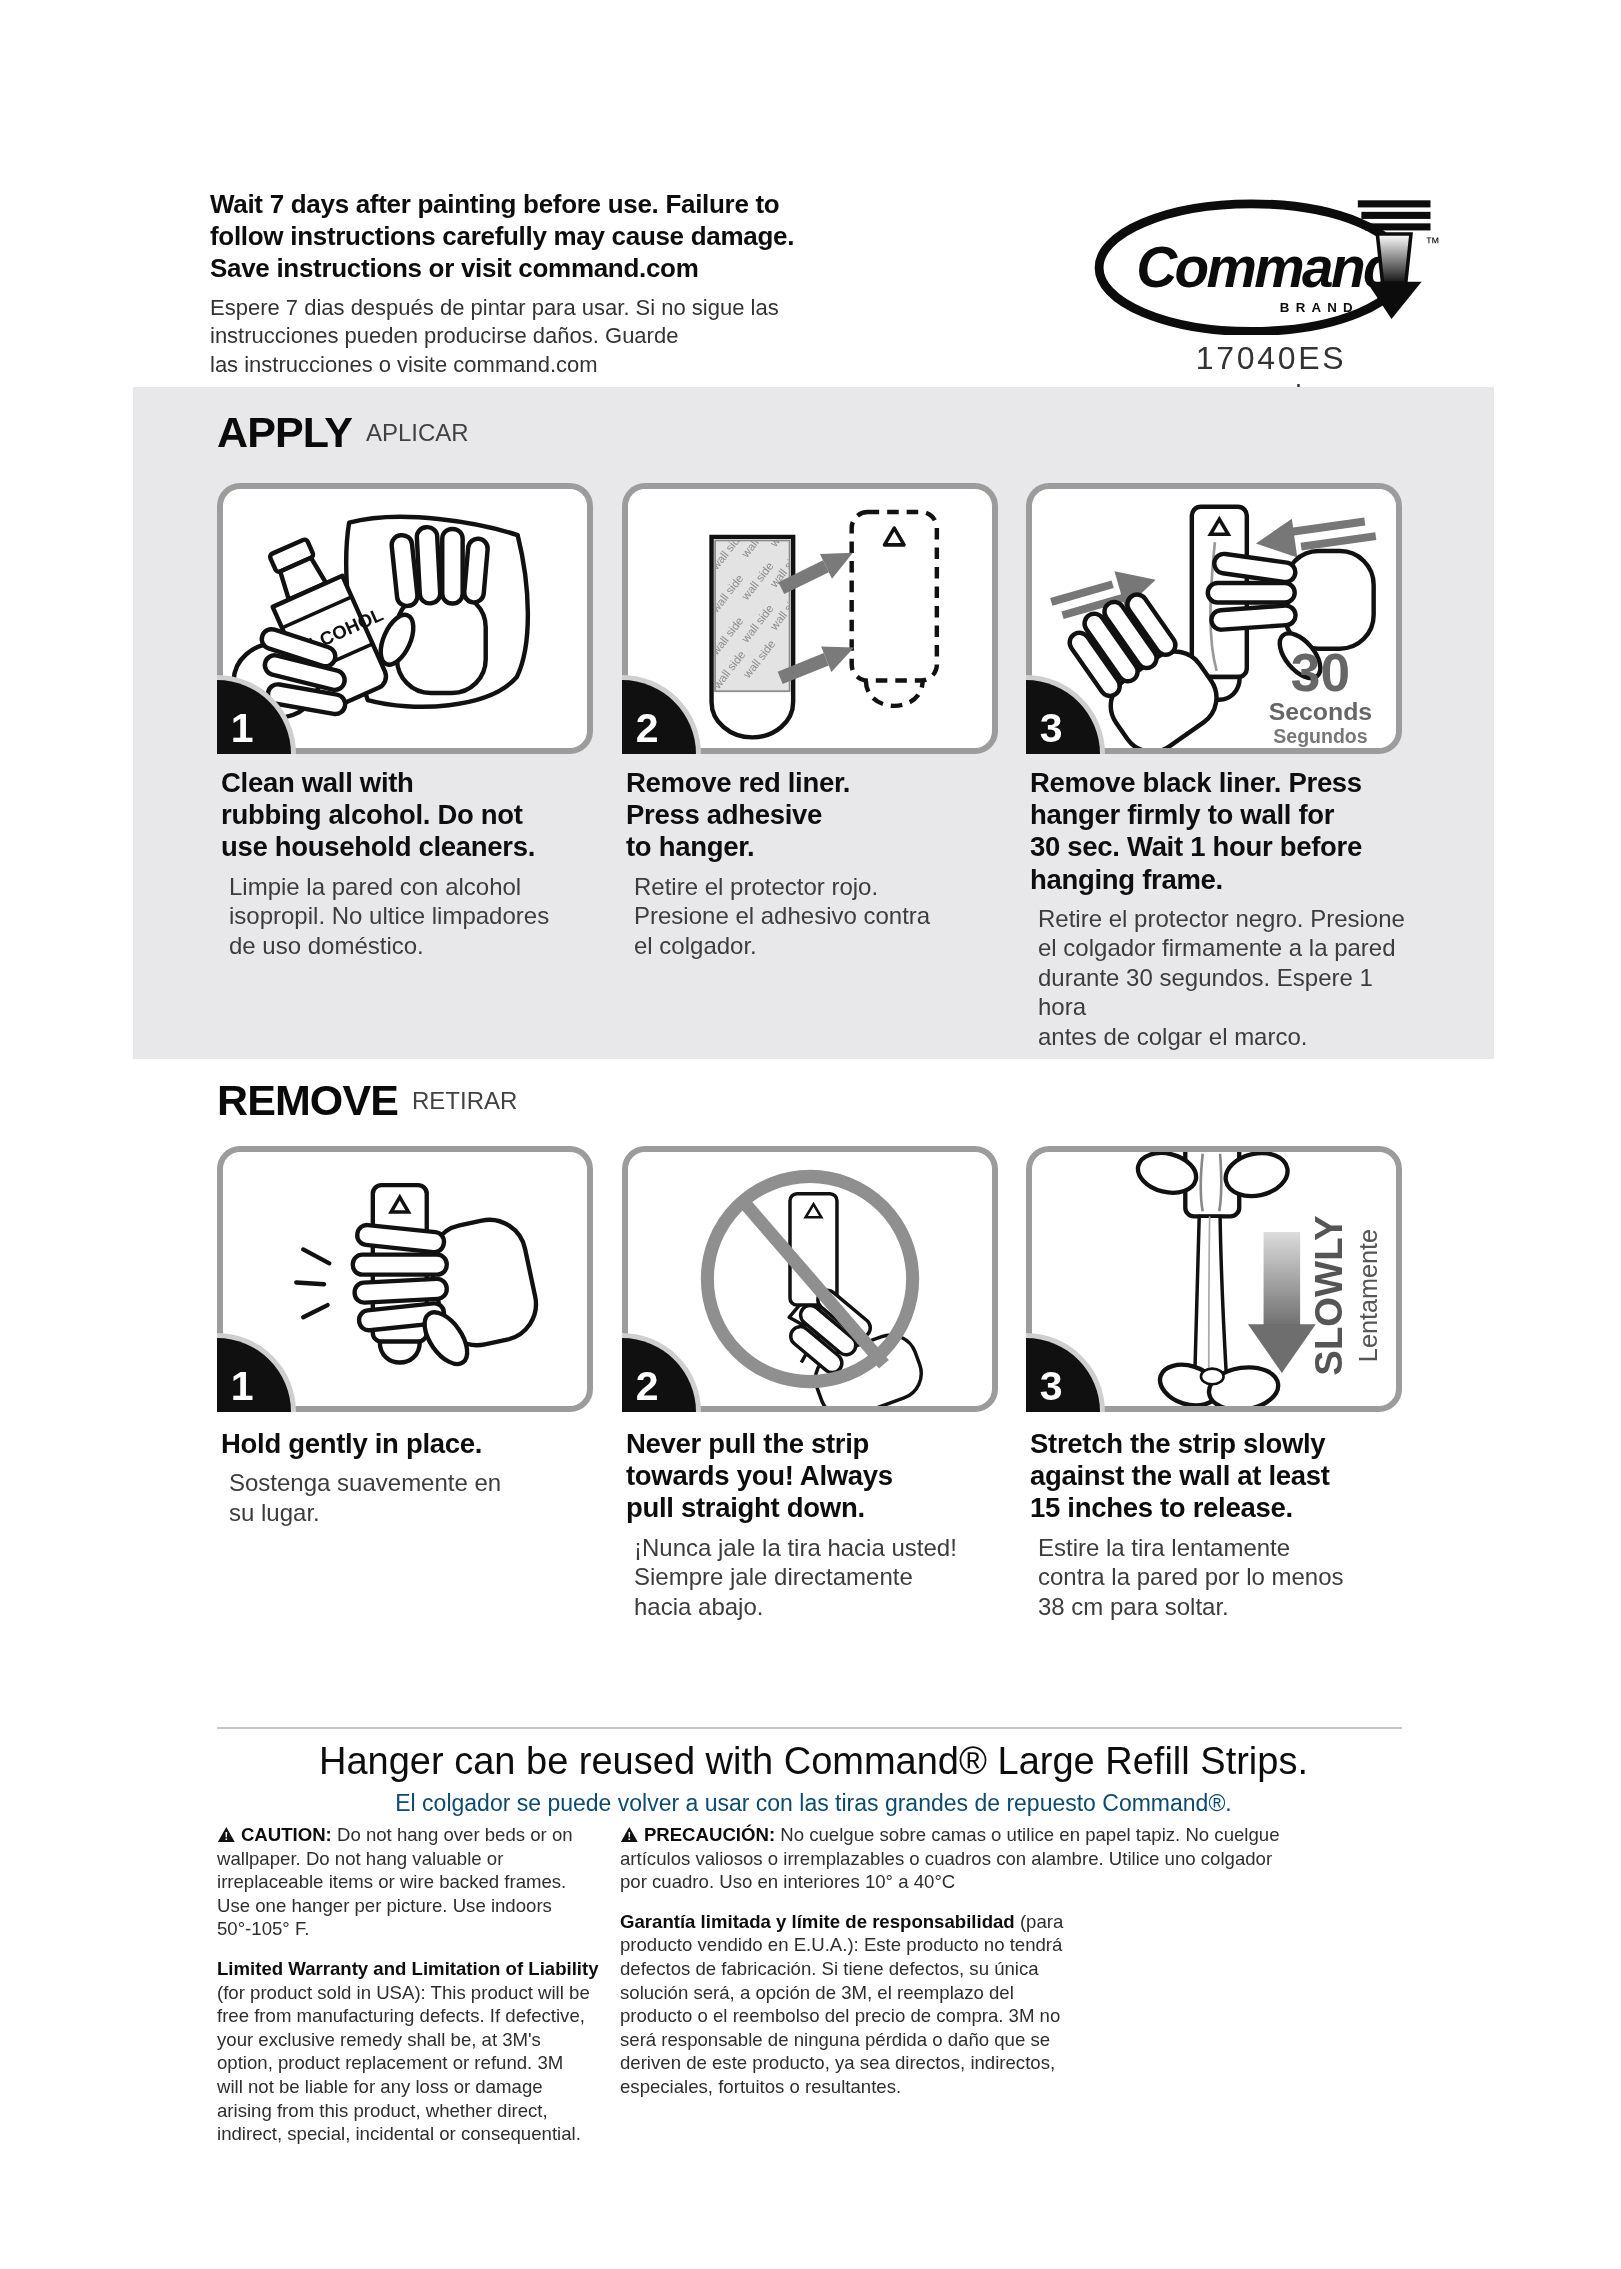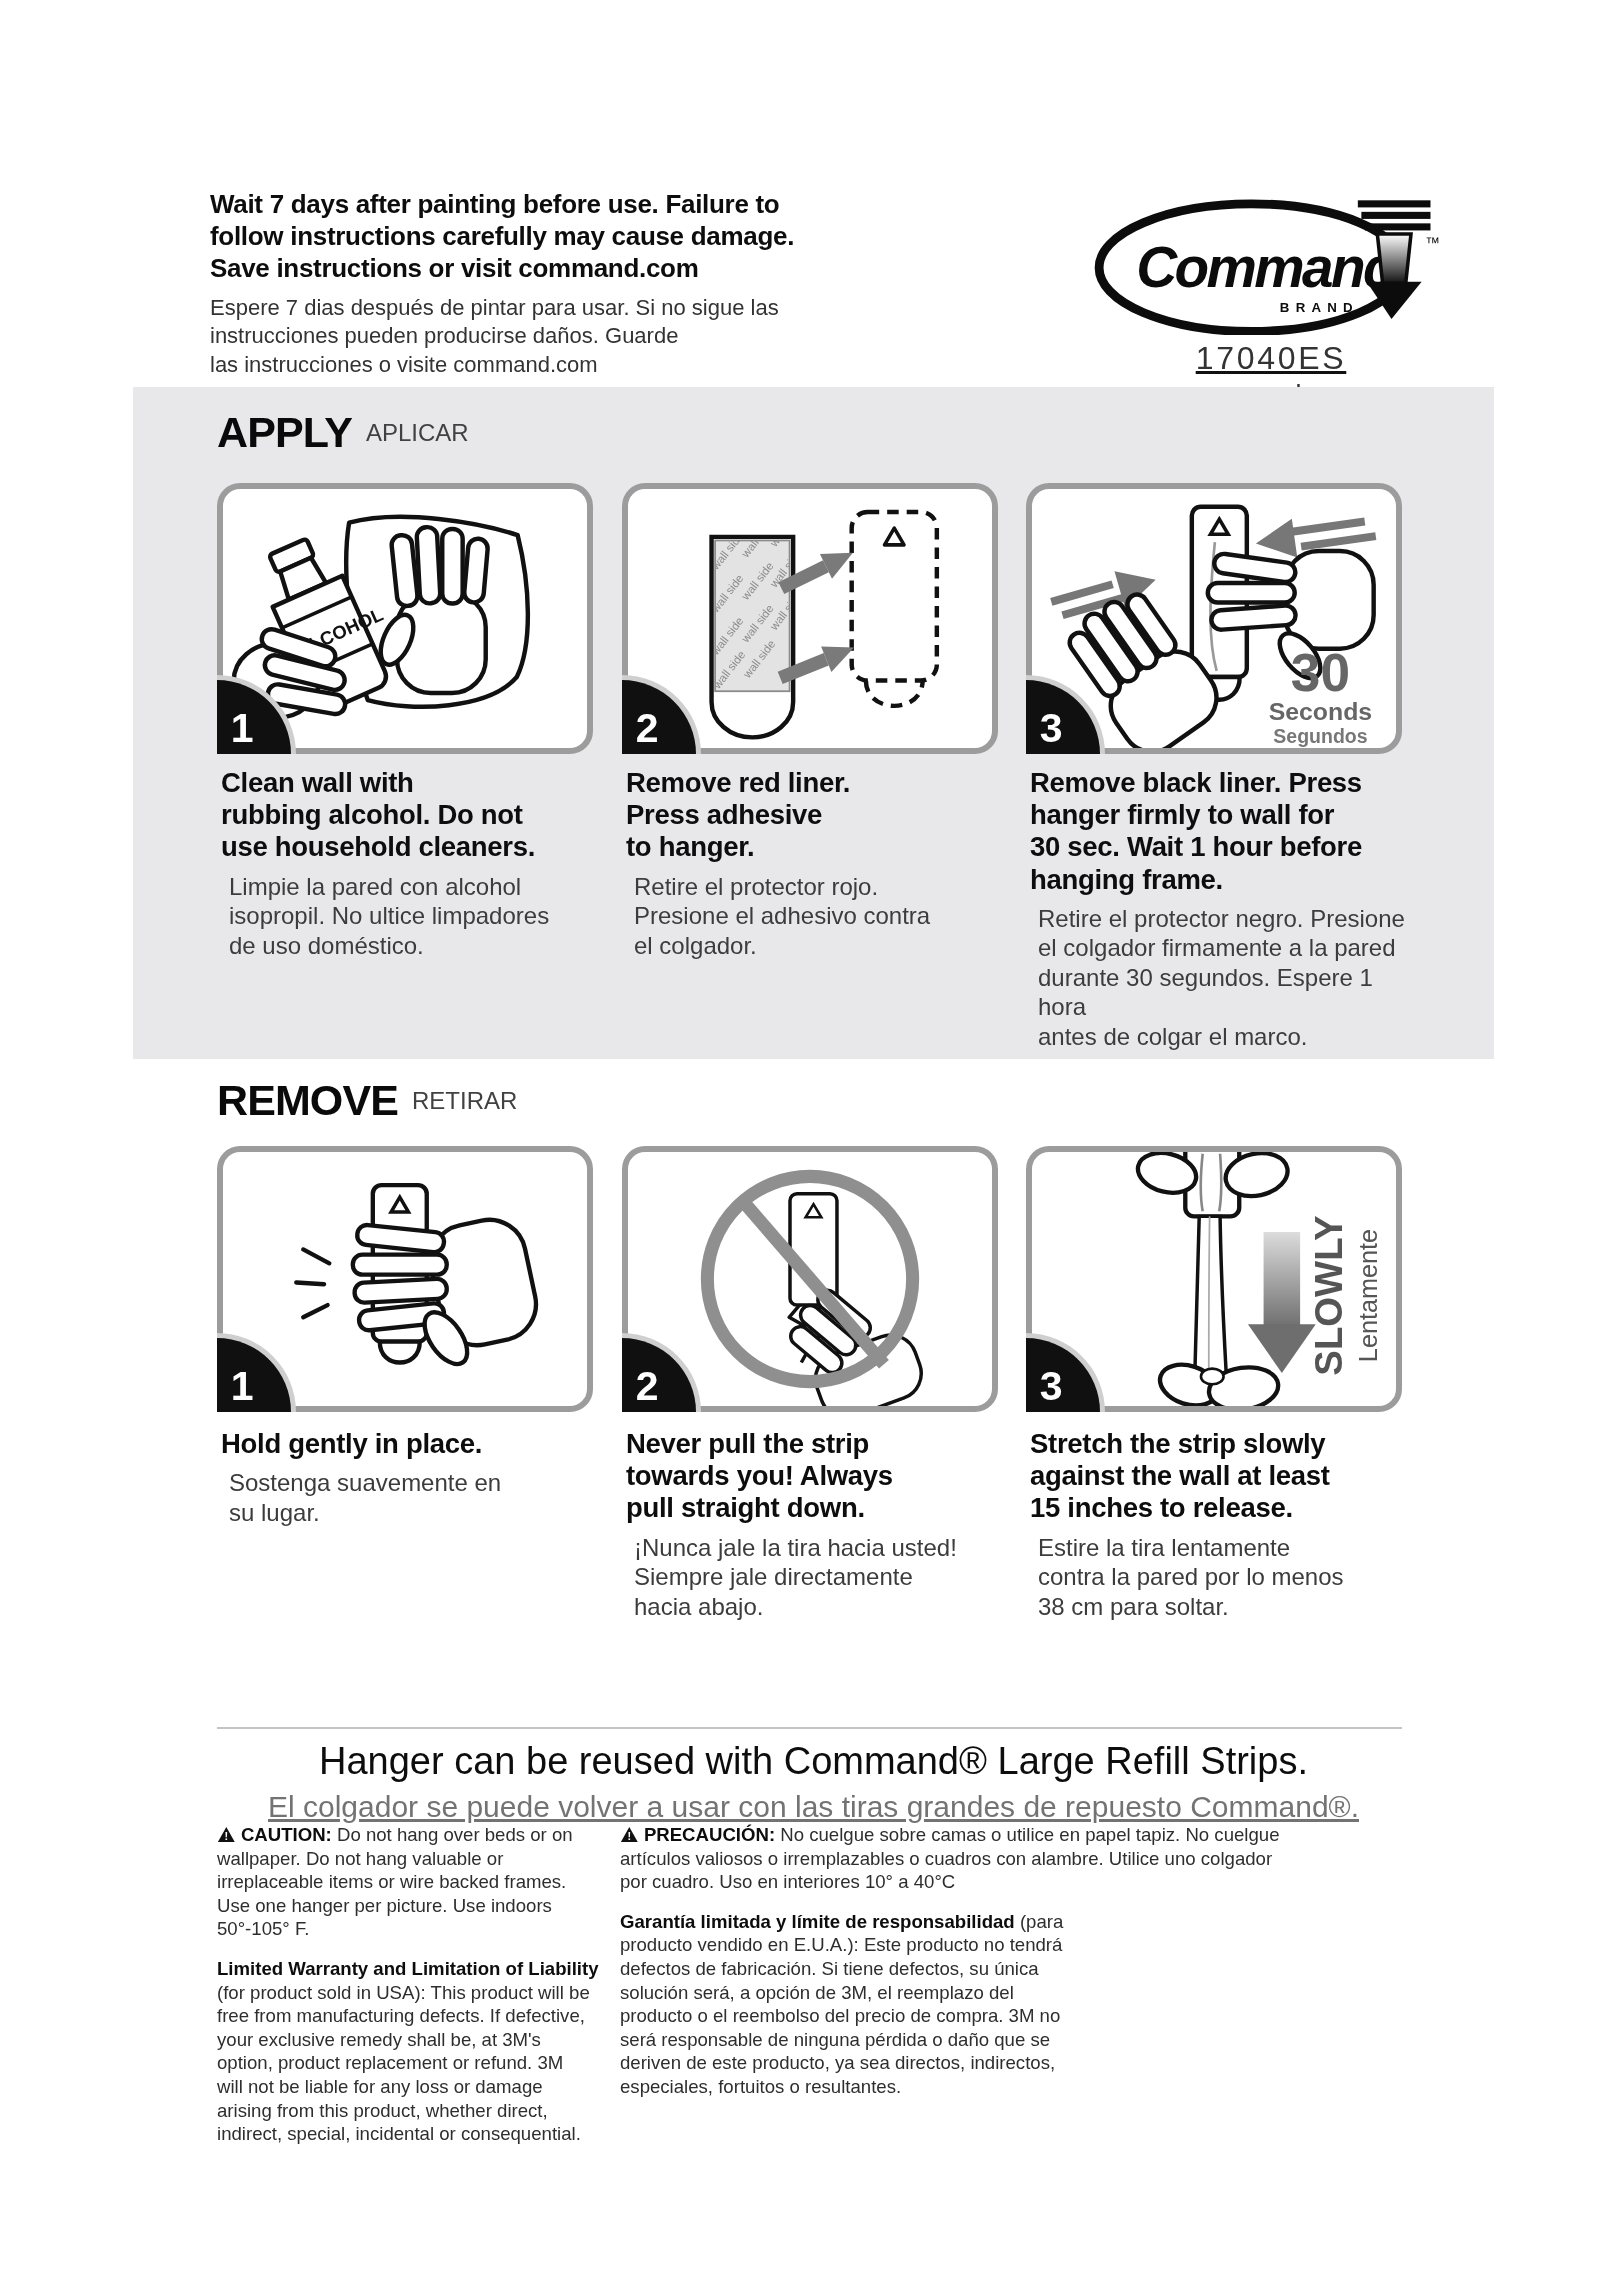--- a/index.html
+++ b/index.html
@@ -4,21 +4,21 @@
 <style>
   html,body{margin:0;padding:0;background:#fff;}
   .page{position:relative;width:1622px;height:2270px;background:#fff;overflow:hidden;
         font-family:"Liberation Sans",sans-serif;color:#111;border-radius:27px;}
   .pre{white-space:pre-line;}
   
   .hdr{position:absolute;left:210px;top:188px;width:638px;}
   .hdr .en{font-size:26px;font-weight:bold;line-height:1.24;letter-spacing:-0.3px;color:#0d0d0d;margin:0;}
   .hdr .es{font-size:22px;line-height:1.3;color:#333;margin:8.9px 0 0;}
   
-  .brand{position:absolute;left:1092px;top:195px;width:358px;text-align:center;text-decoration:underline;}
+  .brand{position:absolute;left:1092px;top:195px;width:358px;text-align:center;}
   .brand .code{font-size:32px;color:#333;letter-spacing:2.7px;margin-top:1.8px;}
   .brand .site{font-size:27.5px;color:#333;margin-top:1.8px;}
   
   .band{position:absolute;left:133px;top:387px;width:1361px;height:672px;background:#e8e8ea;}
   
   .sec-title{position:absolute;display:flex;align-items:center;gap:14px;}
   .sec-title .en{font-size:43px;font-weight:800;letter-spacing:-0.9px;color:#0a0a0a;}
   .sec-title .es{font-size:24px;color:#414141;}
   #apply-title{left:217px;top:408px;}
   #remove-title{left:217px;top:1076px;}
@@ -34,21 +34,21 @@
   .badge .num{position:absolute;left:14px;bottom:1.8px;color:#fff;font-size:41px;font-weight:bold;}
   
   .step{position:absolute;width:397px;}
   .txt-apply{top:763px;} .txt-remove{top:1424px;}
   .step .h{font-size:27.5px;font-weight:bold;line-height:1.17;letter-spacing:-0.3px;color:#0d0d0d;margin:4px;}
   .step .es{font-size:24px;line-height:1.23;color:#3c3c3c;margin:8px 12px 0;}
   
   .divider{position:absolute;left:217px;top:1727px;width:1185px;height:1.8px;background:#c4c4c4;}
   .reuse{position:absolute;left:133px;top:1740px;width:1361px;text-align:center;}
   .reuse .en{font-size:38px;font-weight:normal;color:#0d0d0d;margin:0;}
-  .reuse .es{font-size:30px;color:#737373;margin:7px 0 0;text-decoration:underline;}
+  .reuse .es{font-size:23px;color:#0c4a6e;margin:7px 0 0;}
   .legal{position:absolute;top:1823px;left:217px;width:1193px;font-size:18.6px;line-height:1.27;color:#2e2e2e;}
   .col-l{position:absolute;left:0;top:0;width:412px;}
   .col-r{position:absolute;left:403px;top:0;width:785px;}
   .legal p{margin:0 0 16px;}
   .legal .b{font-weight:bold;color:#0d0d0d;}
   .blk{display:block;}
   .warn-ico{display:inline-block;width:18.6px;height:17px;vertical-align:-1.8px;margin-right:5.3px;}
 </style>
 </head>
 <body>

